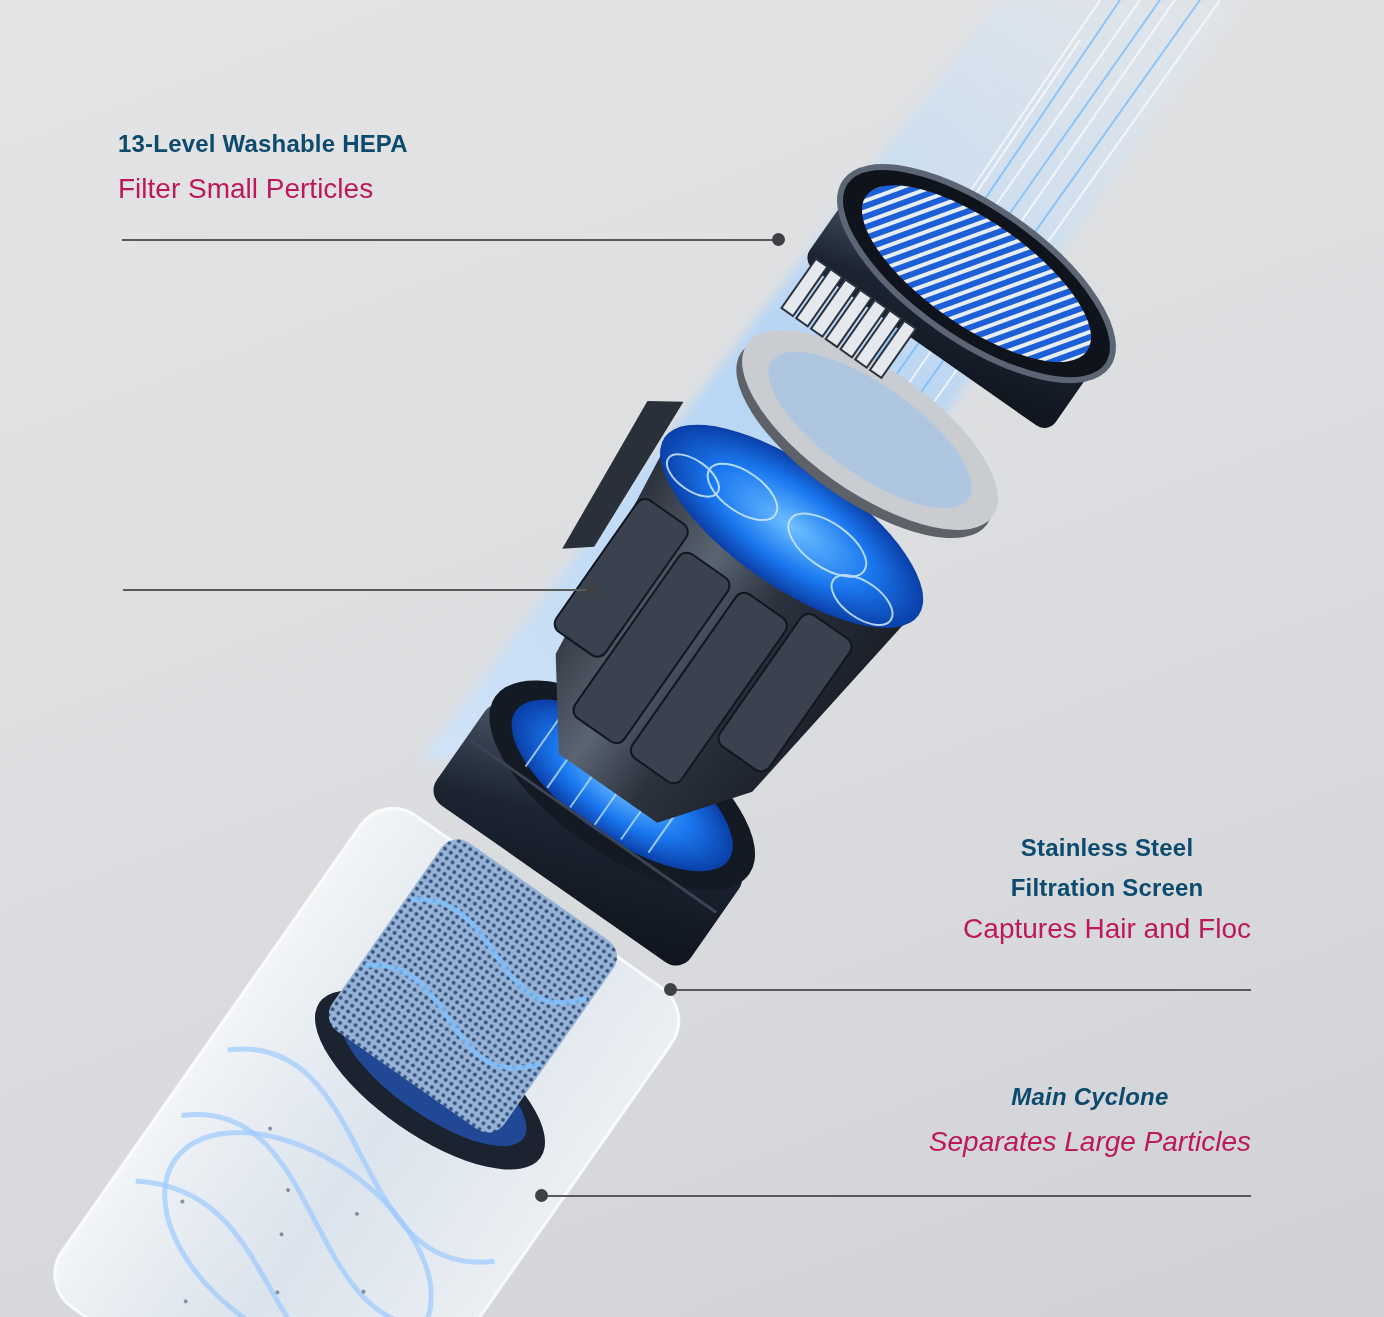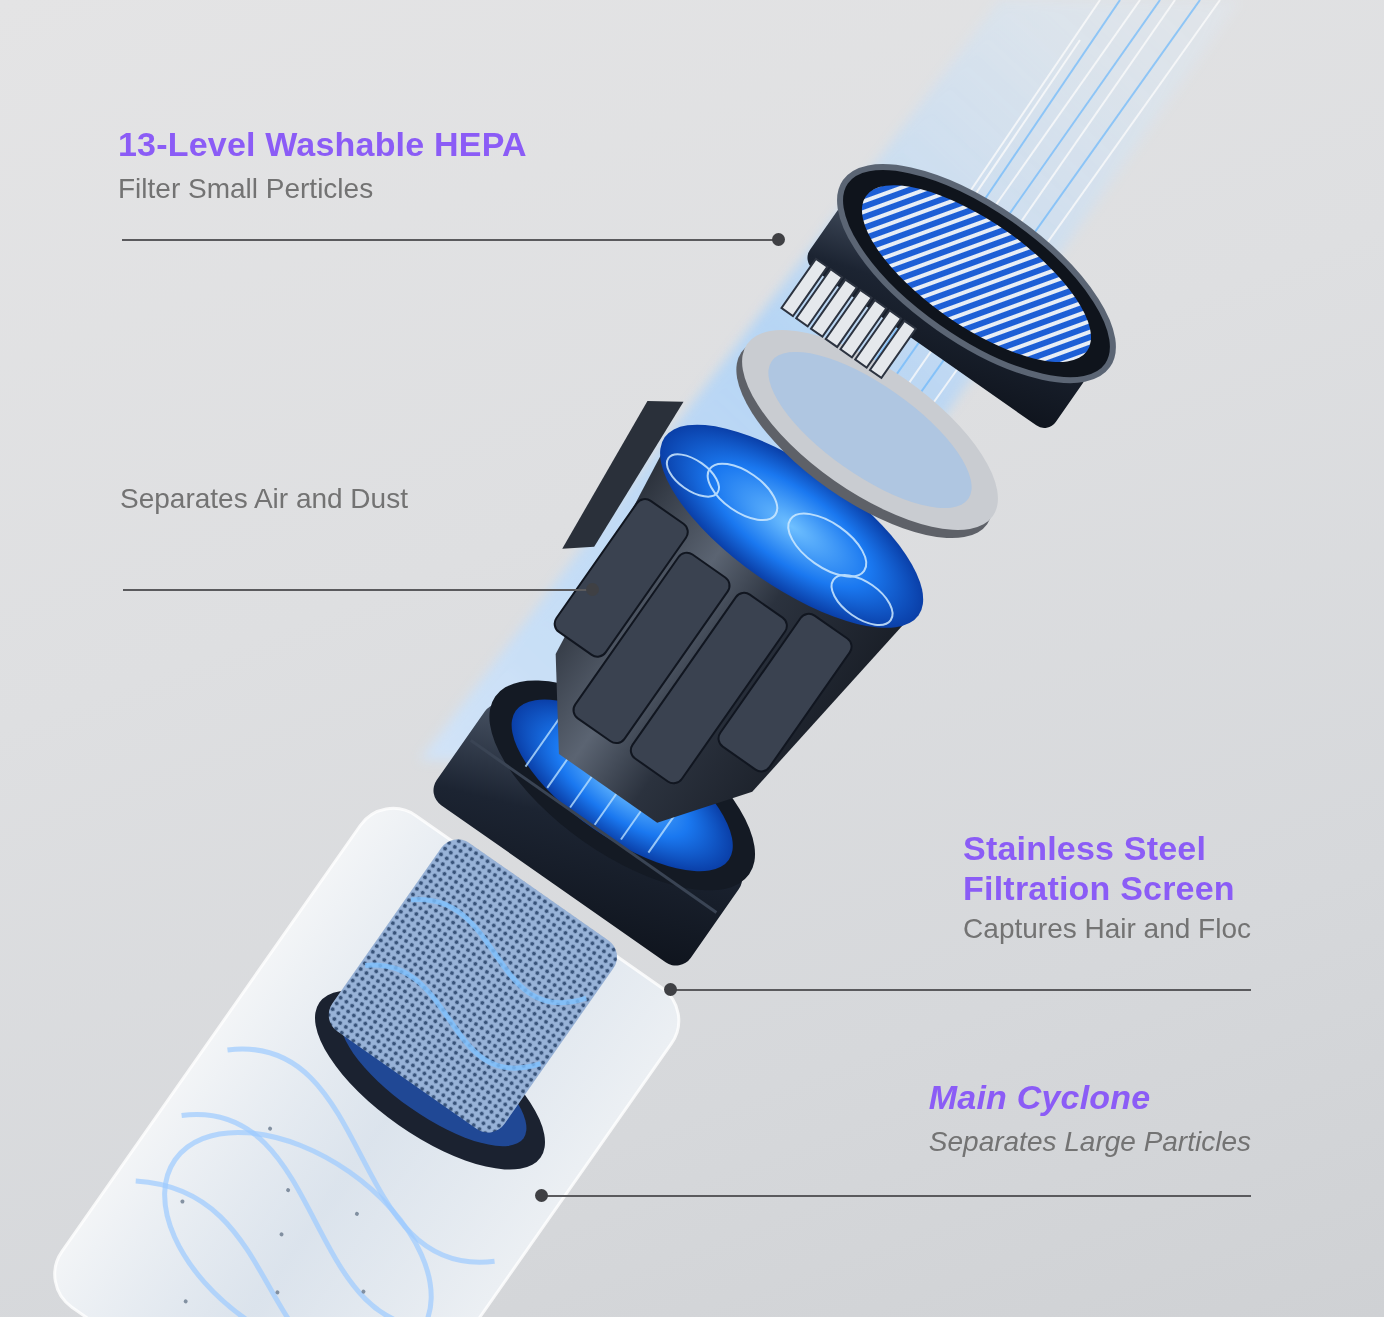--- a/index.html
+++ b/index.html
@@ -7,29 +7,29 @@
     body {
       position: relative;
       font-family: "Liberation Sans", "DejaVu Sans", sans-serif;
       background: linear-gradient(160deg, #e4e4e5 0%, #dedfe1 40%, #d6d8db 75%, #cfd1d4 100%);
     }
     .canvas { position: absolute; inset: 0; width: 1384px; height: 1317px; }
     .illustration { position: absolute; left: 0; top: 0; width: 1384px; height: 1317px; }
 
     .callout { position: absolute; color: #3c3c3e; }
     .callout .title {
-      font-size: 34px; font-weight: 700; letter-spacing: 0.2px;
-      line-height: 40px; color: #8b5cf6; white-space: nowrap;
+      font-size: 24px; font-weight: 700; letter-spacing: 0.2px;
+      line-height: 40px; color: #0c4a6e; white-space: nowrap;
     }
     .callout .subtitle {
-      font-size: 28px; font-weight: 400; color: #737373;
+      font-size: 28px; font-weight: 400; color: #be185d;
       line-height: 34px; margin-top: 8px; white-space: nowrap;
     }
     .callout.left { text-align: left; }
-    .callout.right { text-align: left; }
+    .callout.right { text-align: center; }
 
     #c-hepa   { left: 118px; top: 124px; }
     #c-six    { left: 120px; top: 474px; }
     #c-steel  { right: 133px; top: 828px; }
     #c-main   { right: 133px; top: 1077px; font-style: italic; }
     #c-steel .title { line-height: 40px; }
 
     .leader { position: absolute; height: 2px; background: #5a5a5d; }
     .leader .dot {
       position: absolute; top: -6px; width: 13px; height: 13px;
@@ -198,21 +198,20 @@
 
   <div class="callout left" id="c-hepa">
     <div class="title">13-Level Washable HEPA</div>
     <div class="subtitle">Filter Small Perticles</div>
   </div>
   <div class="leader" id="l-hepa">
     <span class="dot"></span>
   </div>
 
   <div class="callout left" id="c-six">
-    <div class="subtitle">Separates Air and Dust</div>
   </div>
   <div class="leader" id="l-six">
     <span class="dot"></span>
   </div>
 
   <div class="callout right" id="c-steel">
     <div class="title">Stainless Steel</div>
     <div class="title">Filtration Screen</div>
     <div class="subtitle" style="margin-top:4px">Captures Hair and Floc</div>
   </div>

